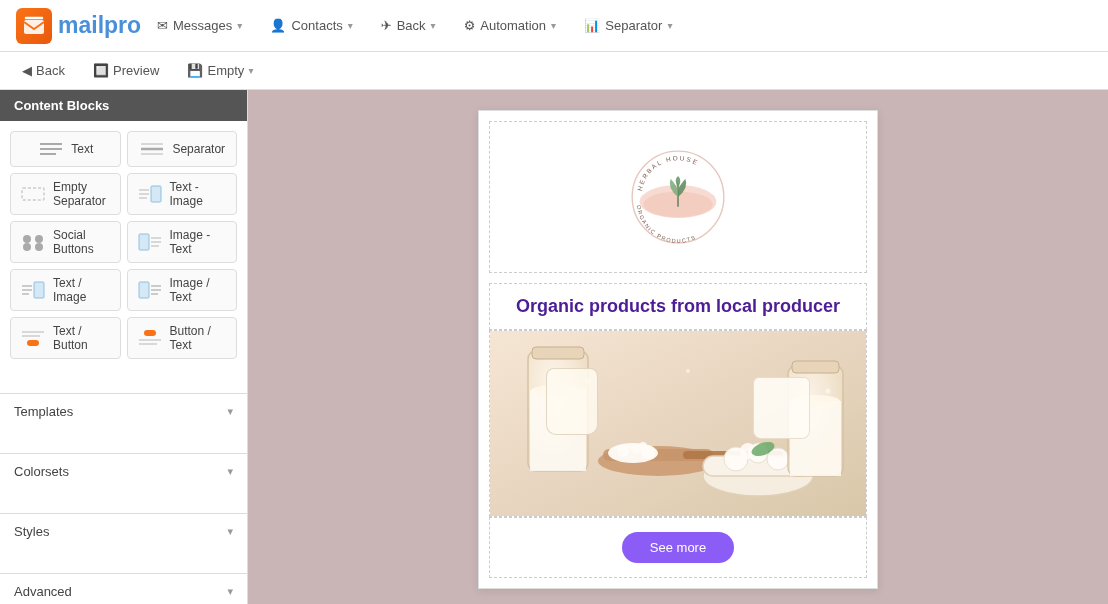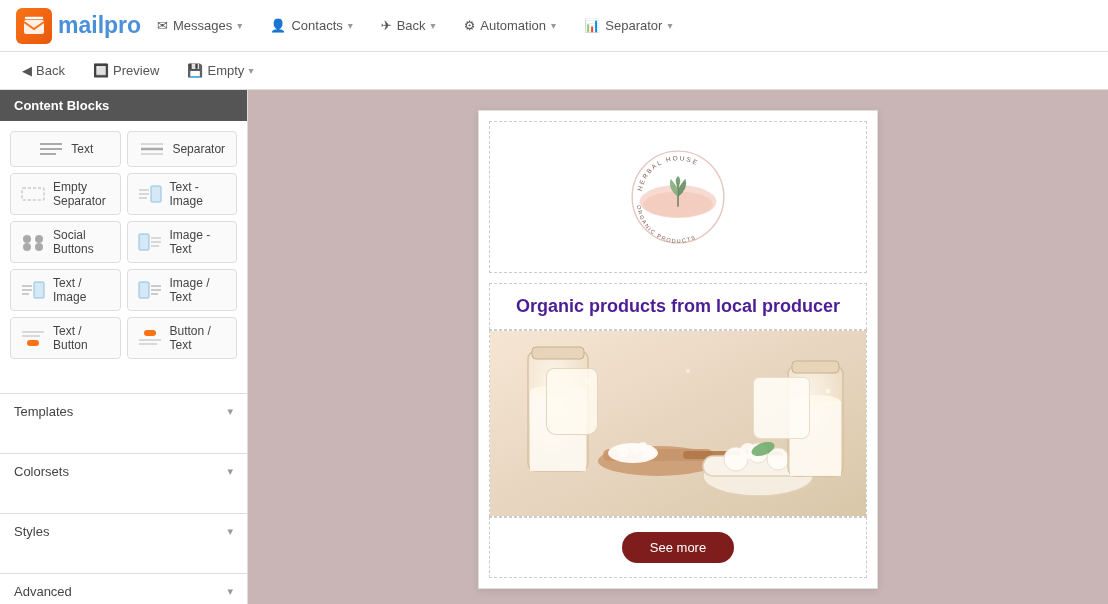--- a/index.html
+++ b/index.html
@@ -214,21 +214,21 @@
     }
 
     .email-button-section {
       border: 1px dashed #ccc;
       margin: 0 10px 10px;
       padding: 14px;
       text-align: center;
       background: #fff;
     }
     .see-more-btn {
-      background: #7f1d1d;
+      background: #8b5cf6;
       color: #fff;
       padding: 8px 28px;
       border: none;
       border-radius: 20px;
       font-size: 13px;
       cursor: pointer;
       display: inline-block;
     }
 
     

